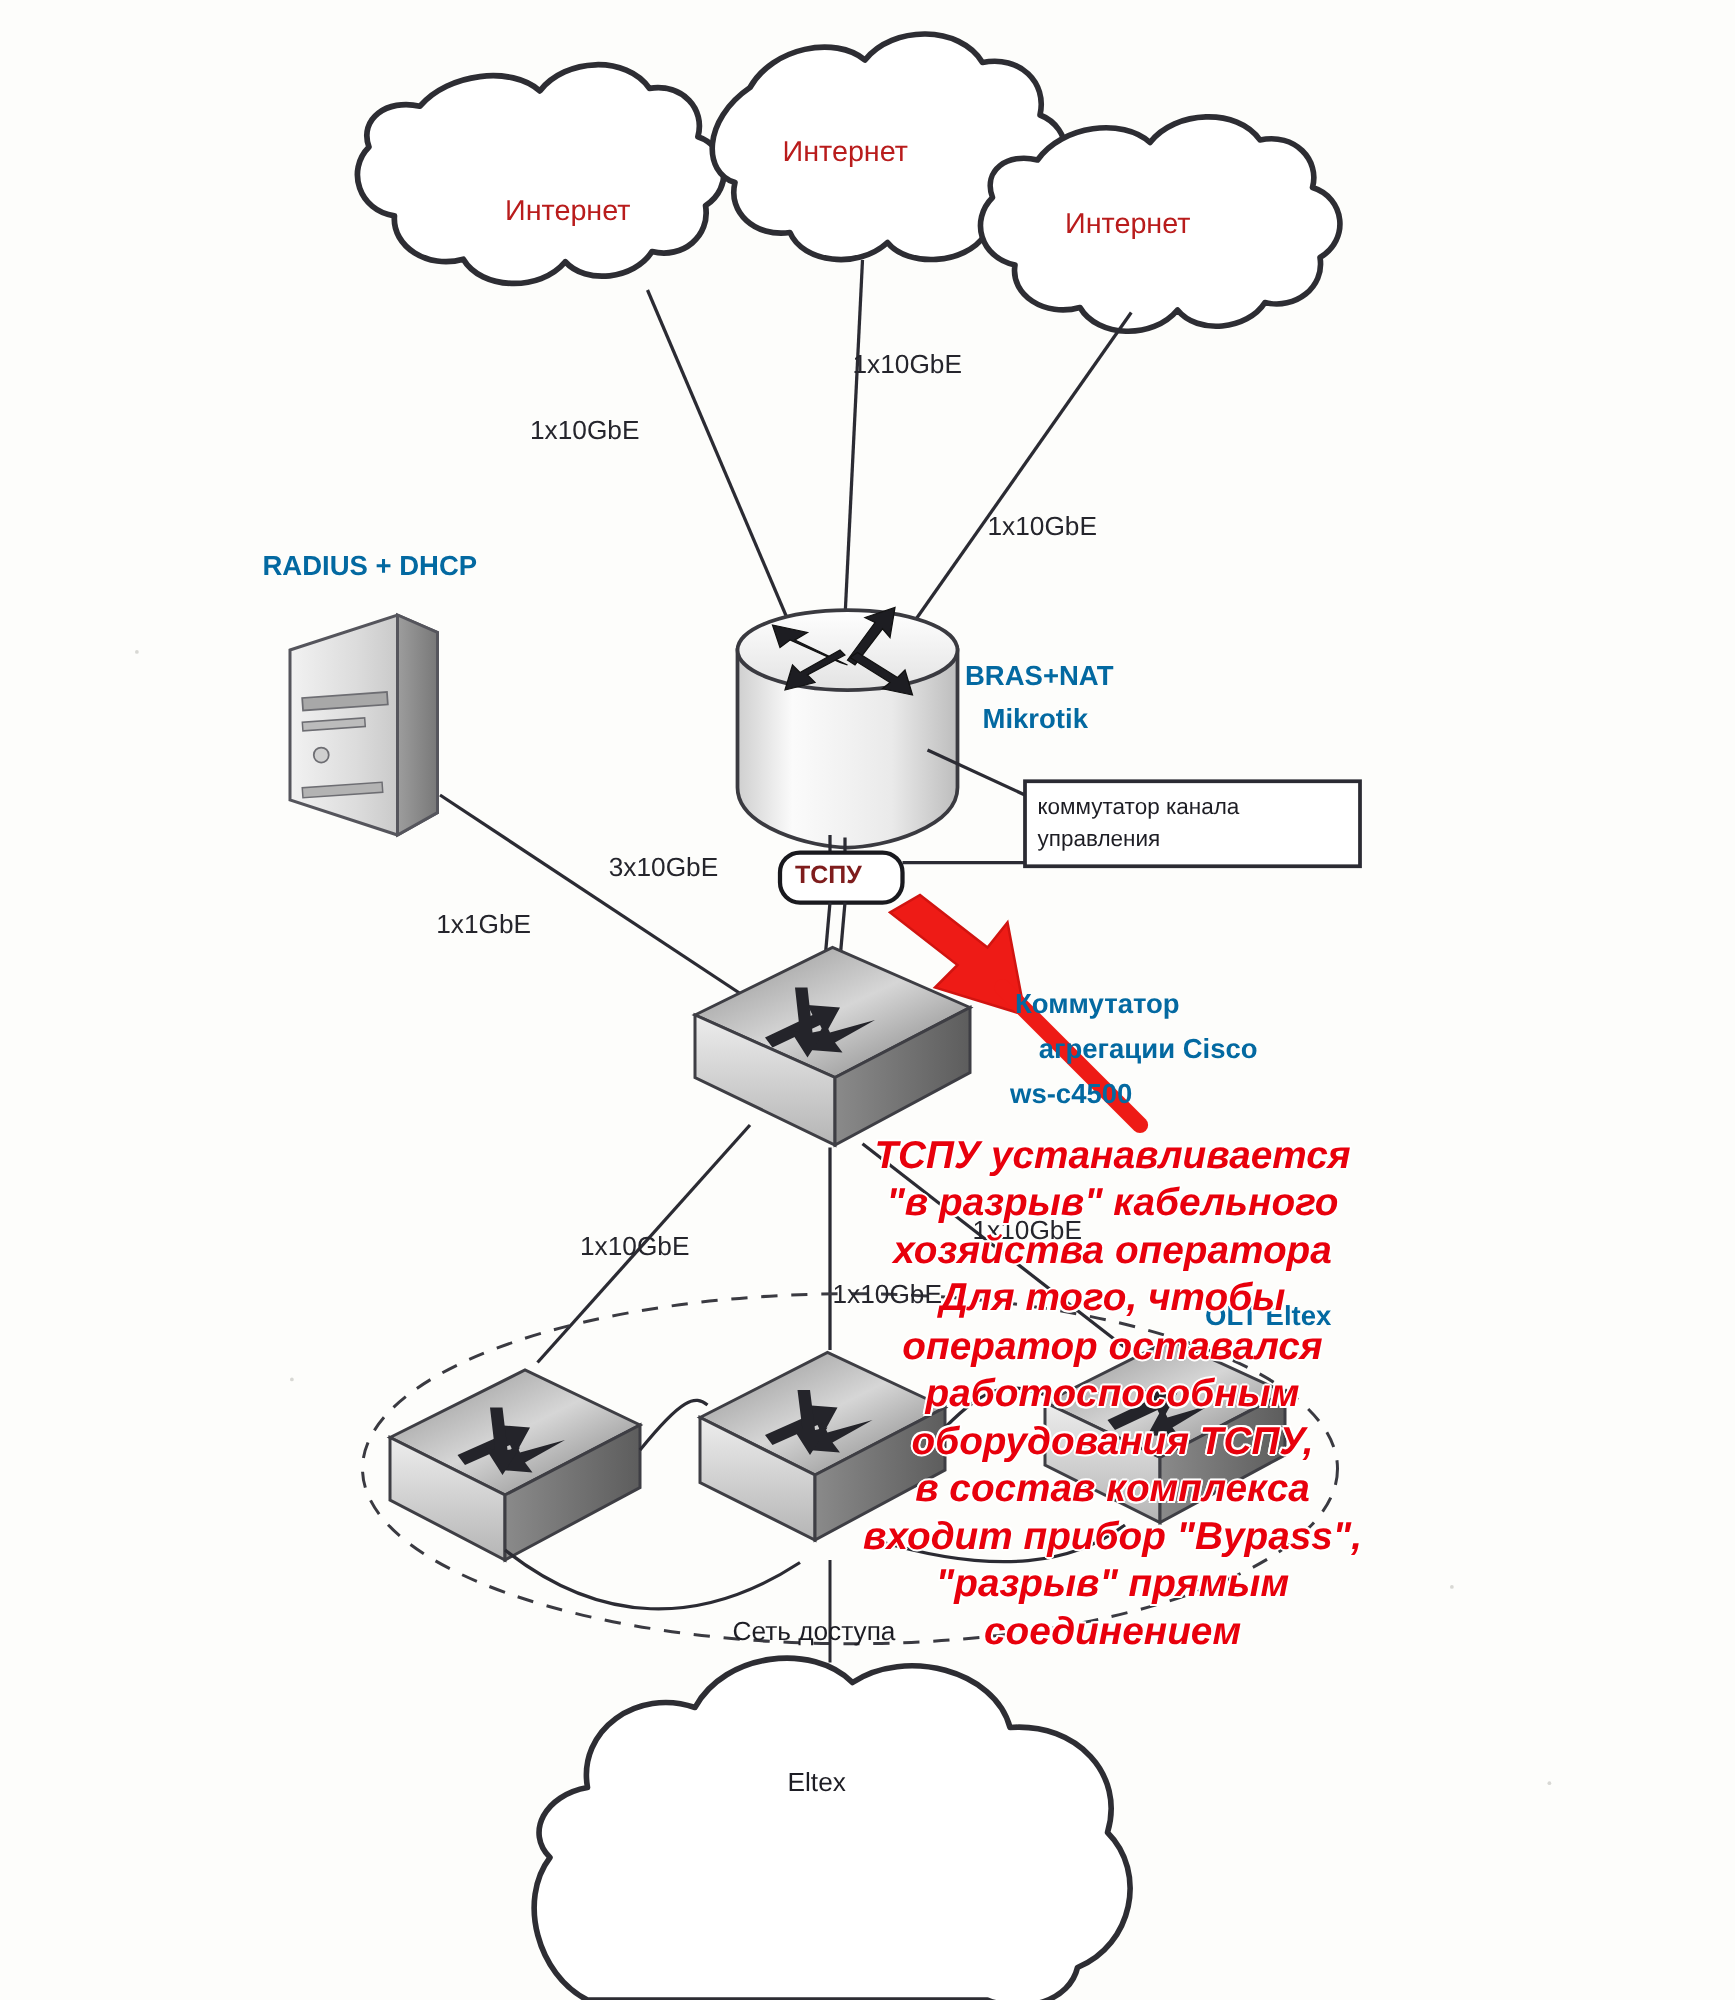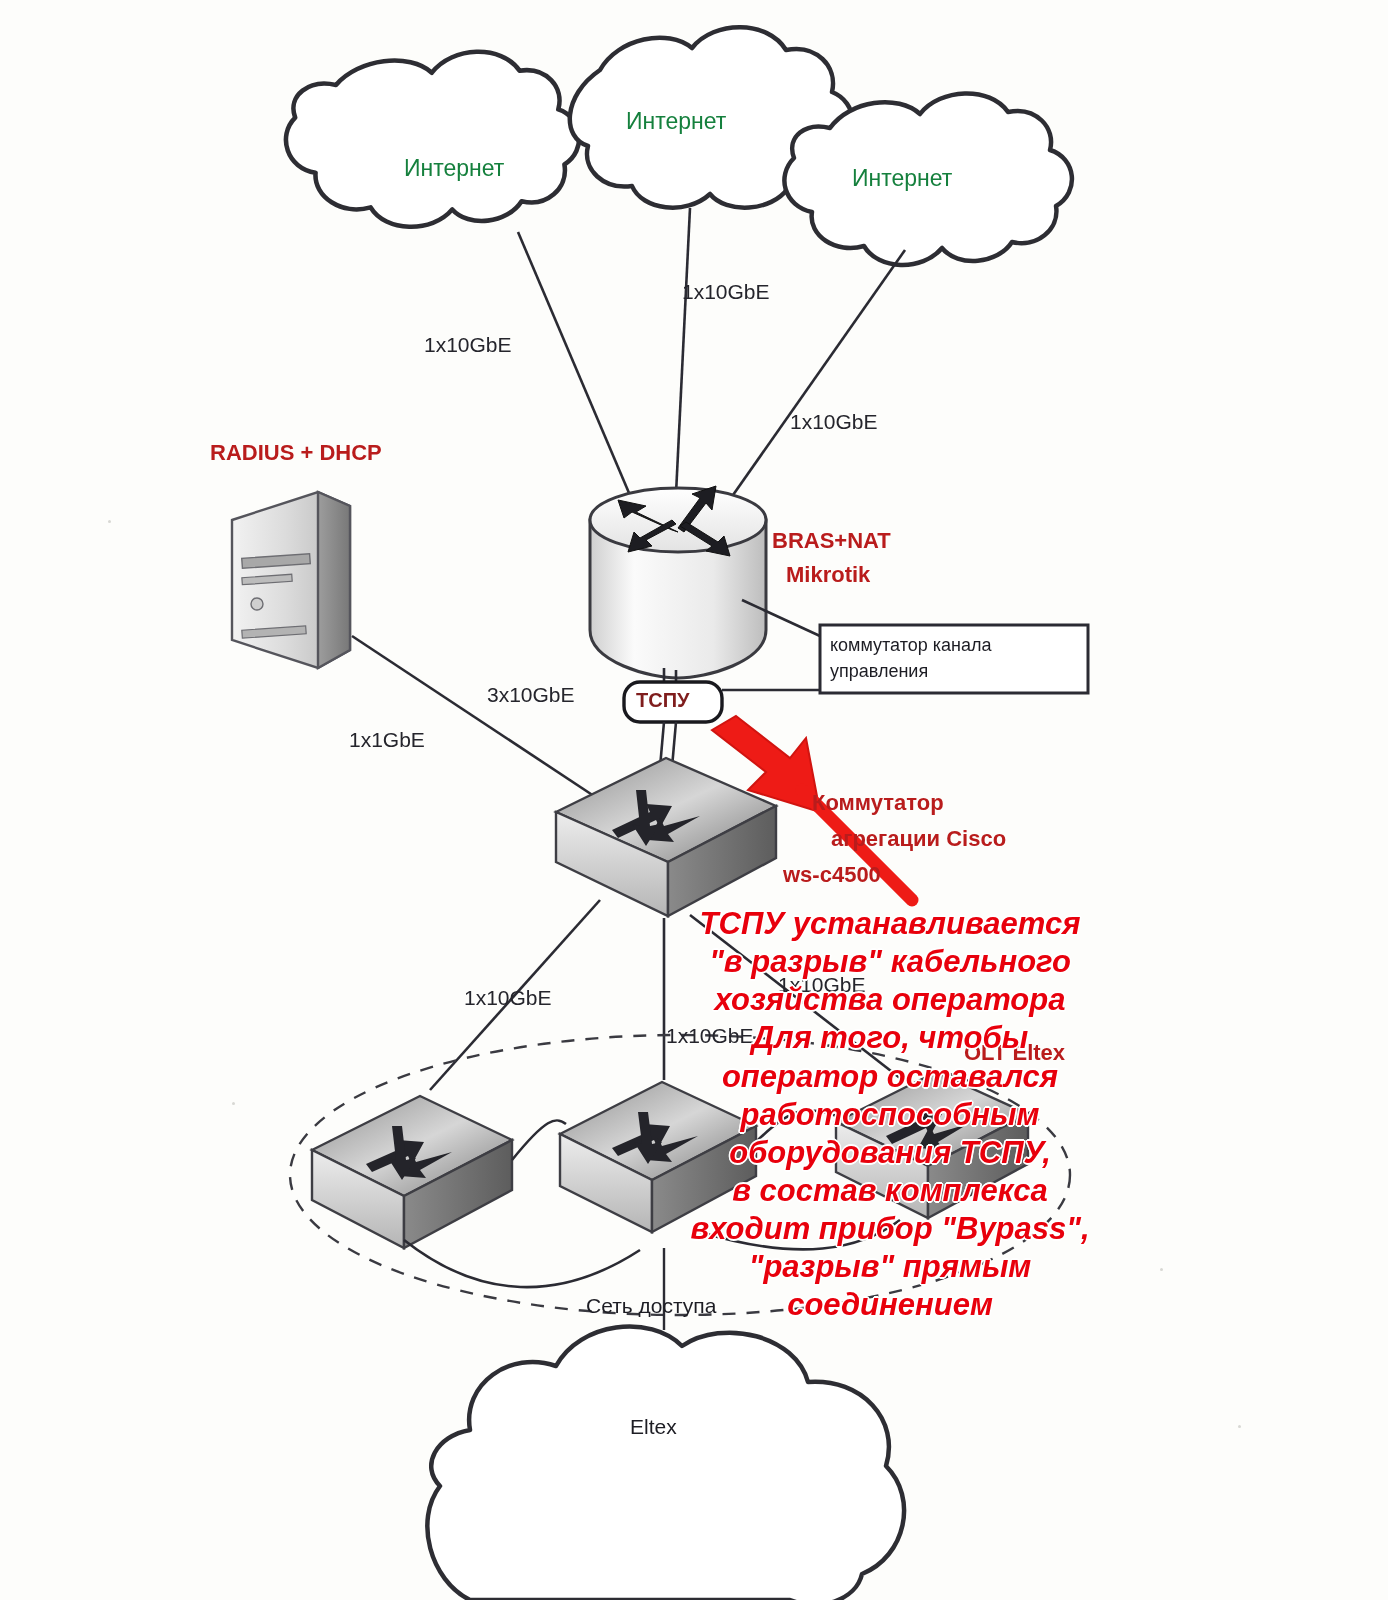--- a/index.html
+++ b/index.html
@@ -32,25 +32,25 @@
     line-height: 1.18;
   }
   .lbl-link {
     font-size: 21px;
     color: #25252c;
     margin-top: 28px;
   }
   .lbl-node {
     font-size: 22px;
     font-weight: bold;
-    color: #b91c1c;
+    color: #0369a1;
   }
   .lbl-cloud {
     font-size: 23px;
-    color: #15803d;
+    color: #b91c1c;
   }
   .lbl-small {
     font-size: 18px;
     color: #1d1d24;
   }
   .lbl-tspu {
     font-size: 20px;
     font-weight: bold;
     color: #7f1d1d;
   }
@@ -277,21 +277,21 @@
   <div class="lbl lbl-small" style="left:830px; top:635px;">коммутатор канала</div>
   <div class="lbl lbl-small" style="left:830px; top:661px;">управления</div>
 
   <div class="lbl lbl-link" style="left:487px; top:655px;">3x10GbE</div>
   <div class="lbl lbl-link" style="left:349px; top:700px;">1x1GbE</div>
 
   <div class="lbl lbl-tspu" style="left:636px; top:689px;">ТСПУ</div>
 
   <div class="lbl lbl-node" style="left:812px; top:790px;">Коммутатор</div>
   <div class="lbl lbl-node" style="left:831px; top:826px;">агрегации Cisco</div>
-  <div class="lbl lbl-node" style="left:783px; top:862px;">ws-c4500</div>
+  <div class="lbl lbl-node" style="left:808px; top:862px;">ws-c4500</div>
 
   <div class="lbl lbl-link" style="left:464px; top:958px;">1x10GbE</div>
   <div class="lbl lbl-link" style="left:778px; top:945px;">1x10GbE</div>
   <div class="lbl lbl-link" style="left:666px; top:996px;">1x10GbE</div>
 
   <div class="lbl lbl-node" style="left:964px; top:1040px;">OLT Eltex</div>
 
   <div class="lbl lbl-small" style="left:586px; top:1294px; font-size:21px;">Сеть доступа</div>
 
   <div class="lbl lbl-small" style="left:630px; top:1415px; font-size:21px;">Eltex</div>

